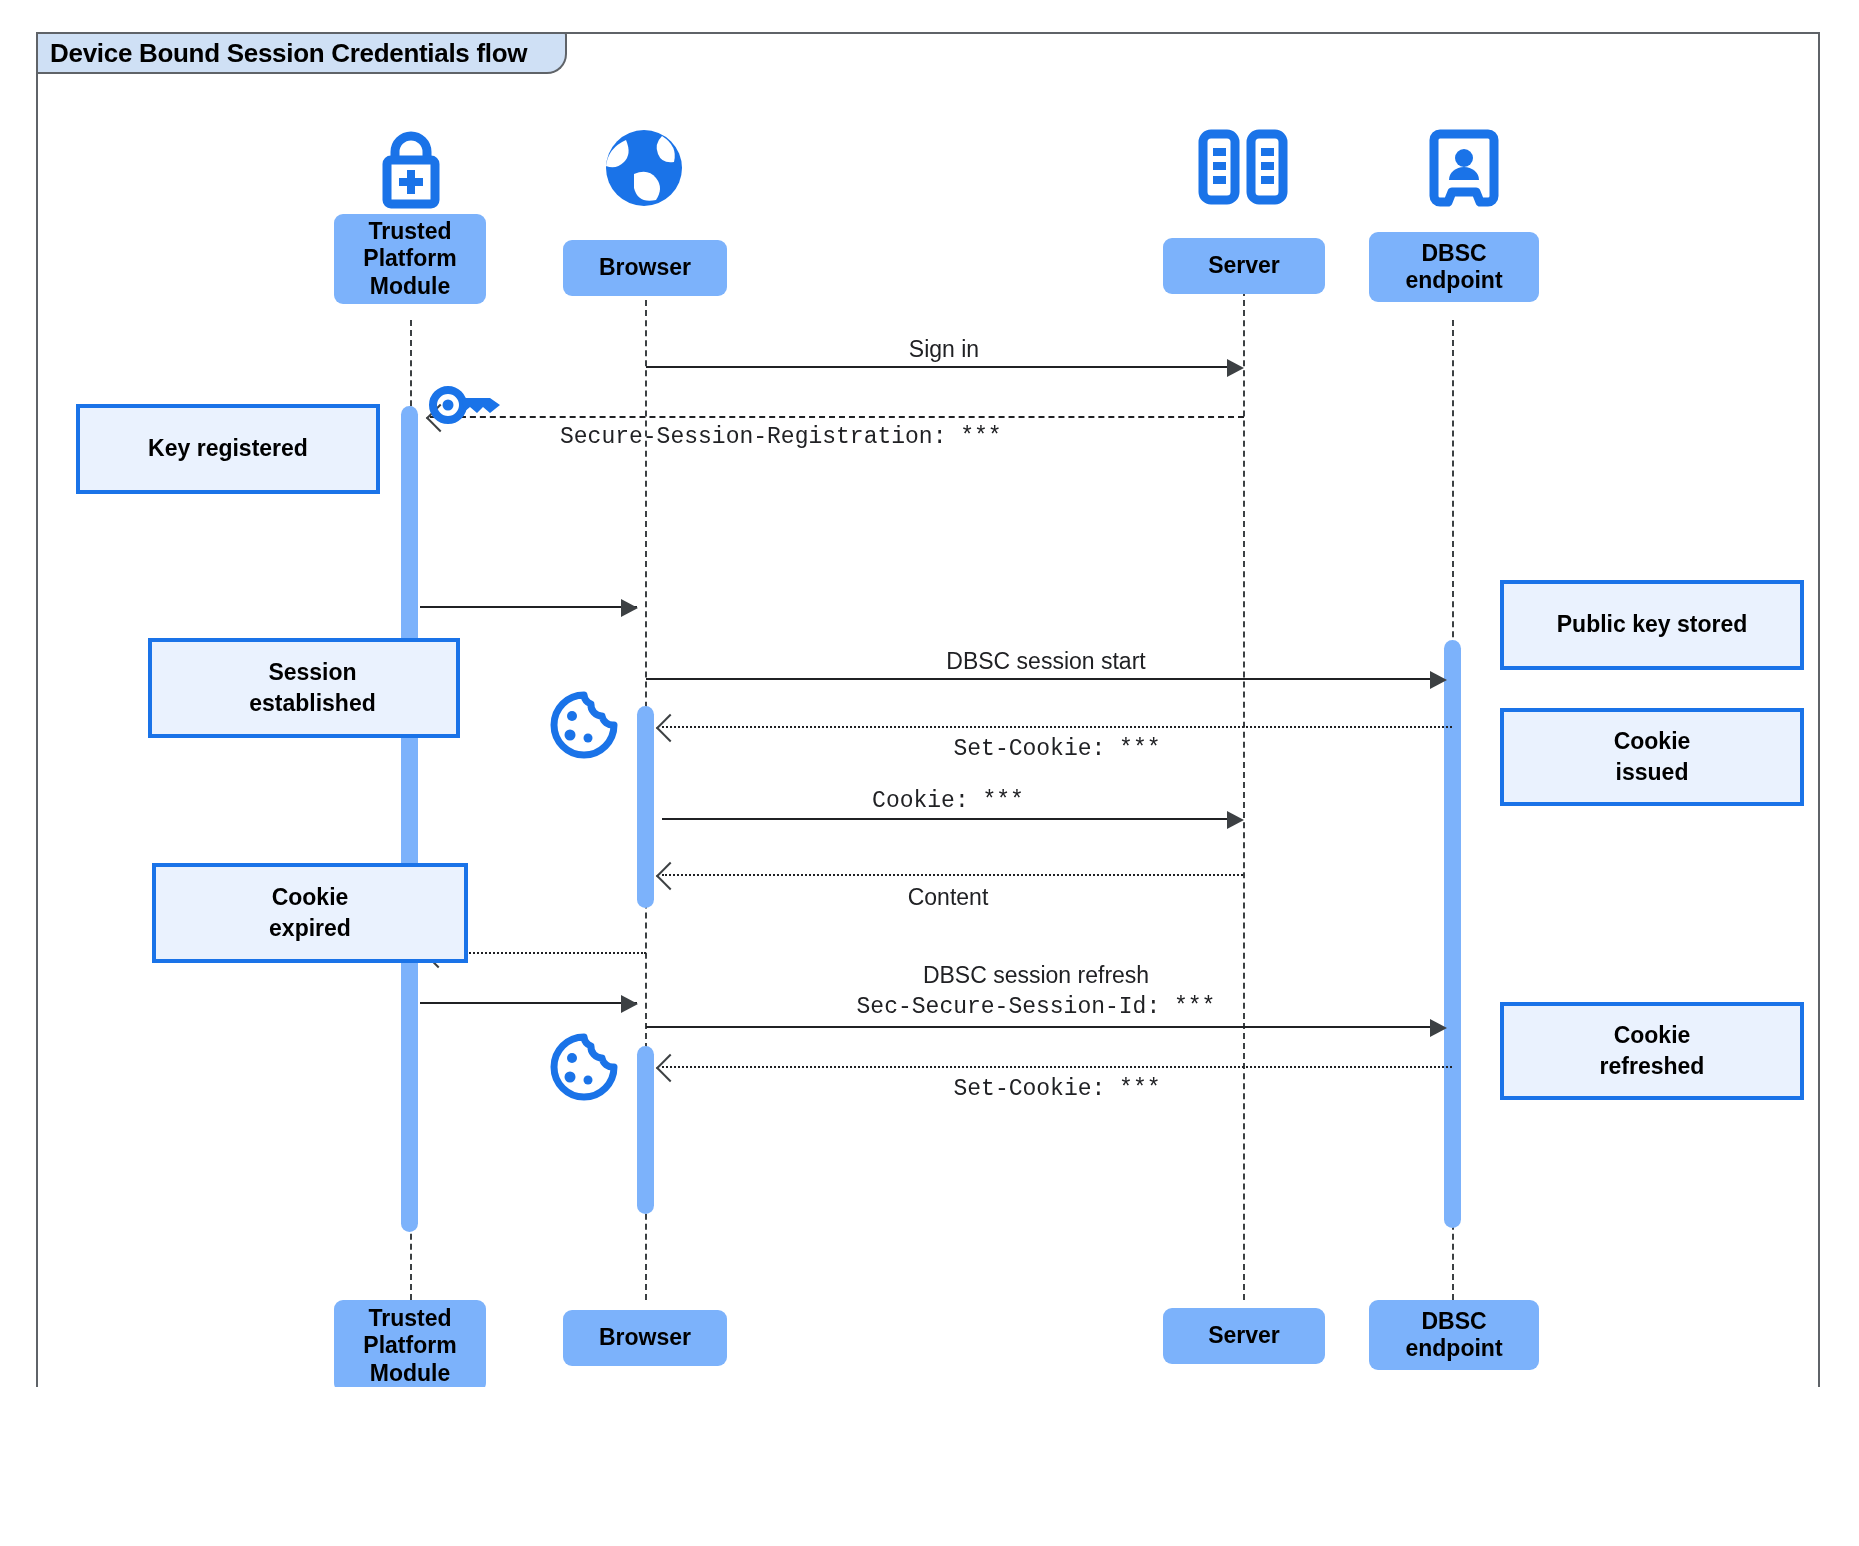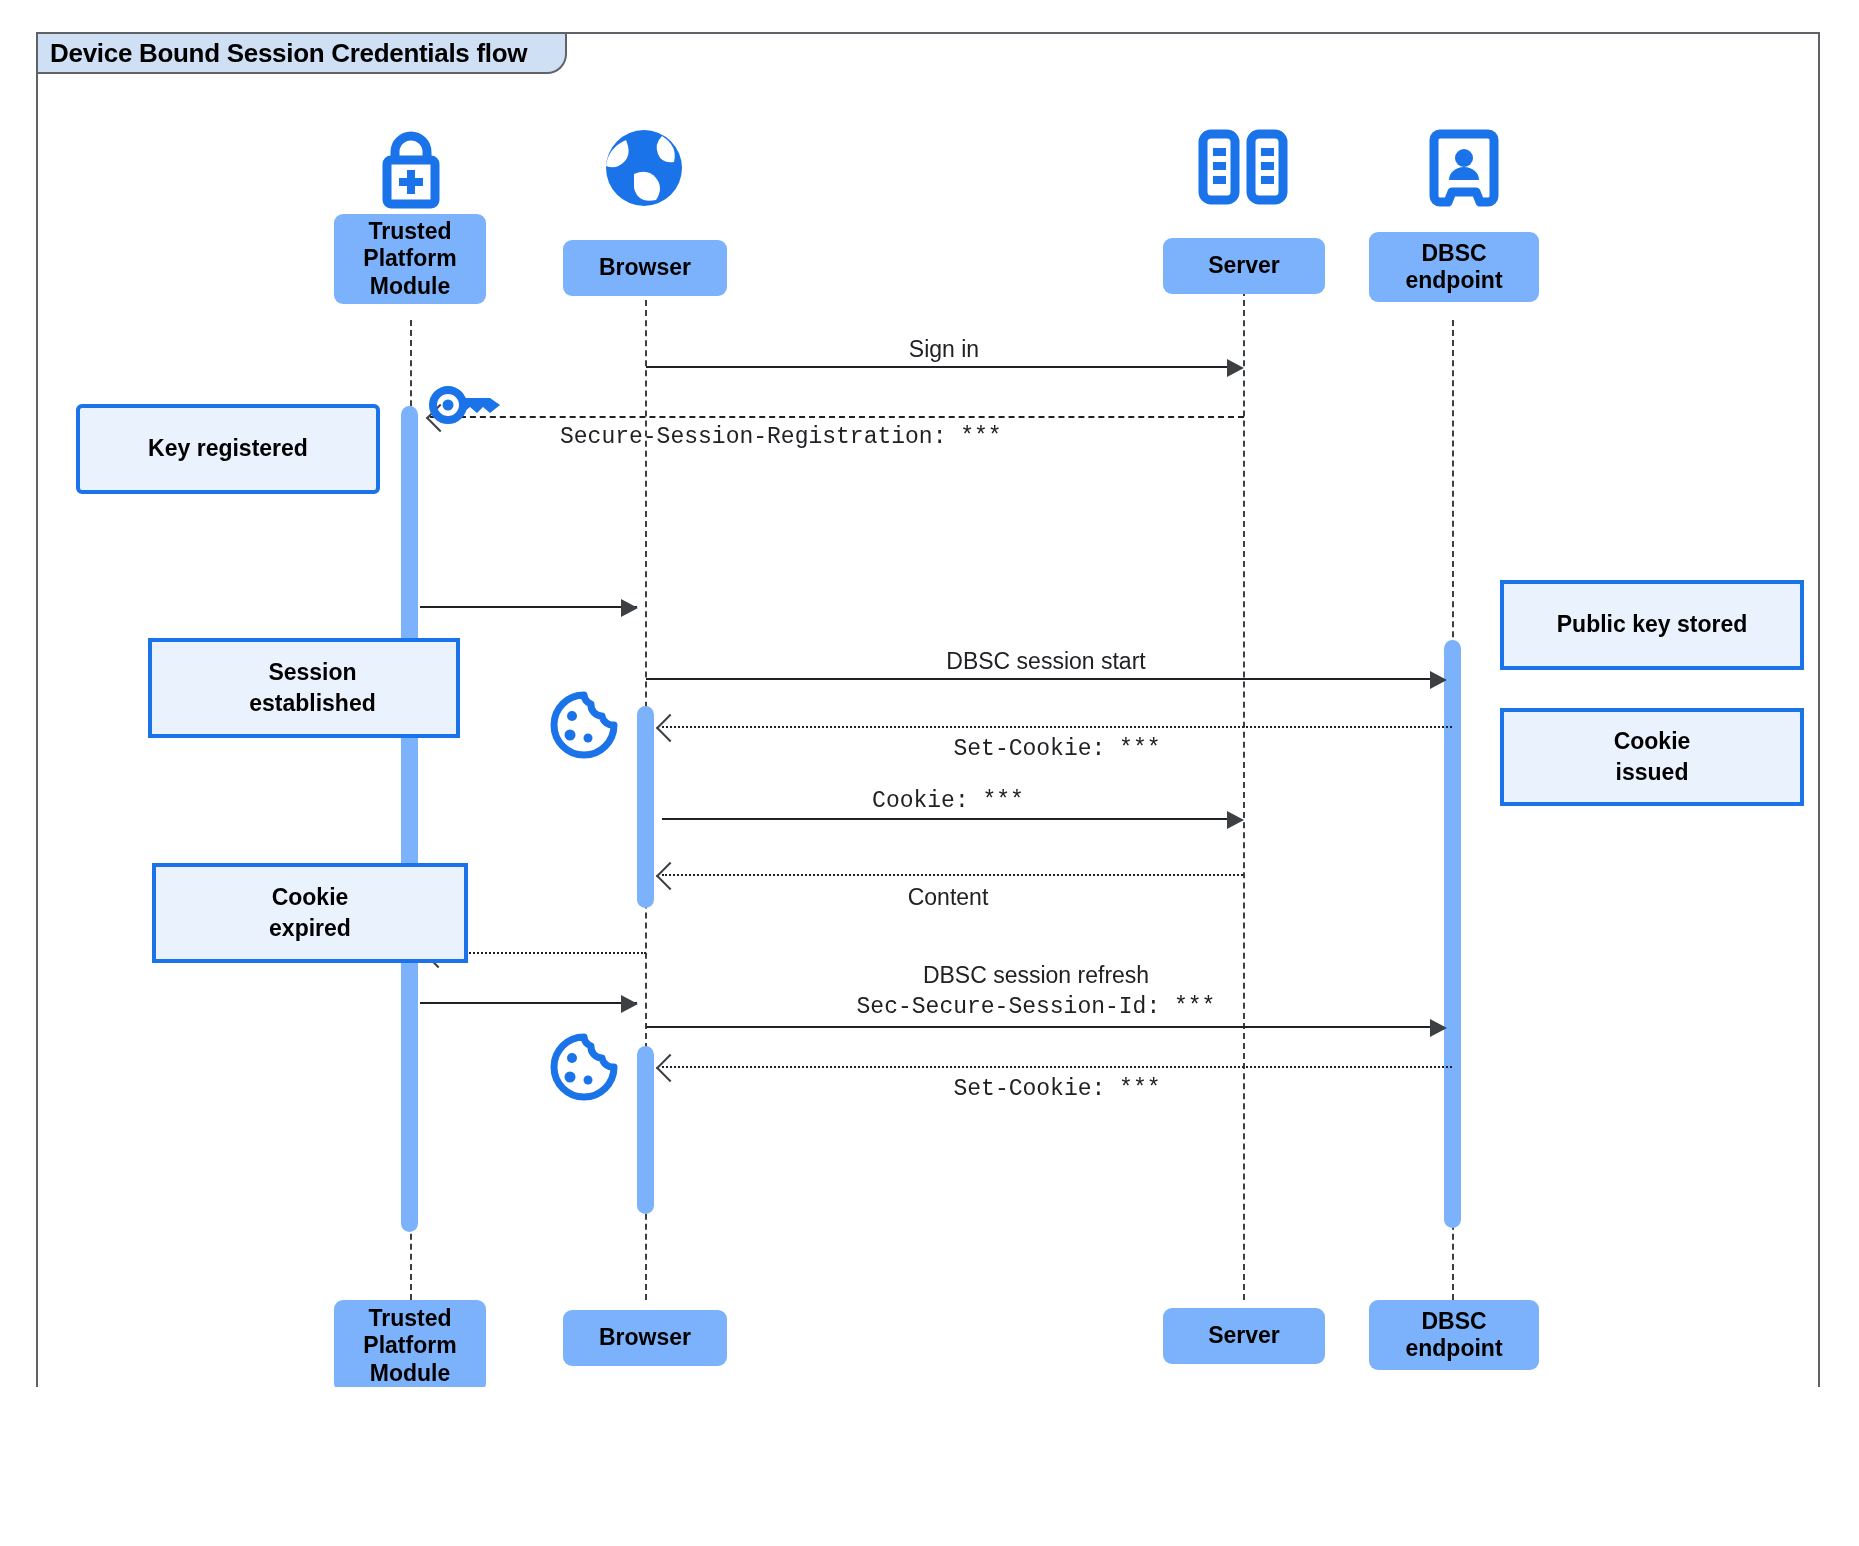--- a/index.html
+++ b/index.html
@@ -202,34 +202,37 @@
       <circle cx="24" cy="26" r="5" fill="#1a73e8"></circle>
       <circle cx="22" cy="45" r="5.5" fill="#1a73e8"></circle>
       <circle cx="40" cy="48" r="4.5" fill="#1a73e8"></circle>
     </svg>
   </div>
 
   <div class="msg dotted" style="left:662px;top:1066px;width:790px;"></div>
   <div class="arrowhead open-left" style="left:660px;top:1058px;"></div>
   <div class="msg-label mono" style="left:662px;top:1076px;width:790px;">Set-Cookie: ***</div>
 
-  <div class="note" style="left:76px;top:404px;width:304px;height:90px;border-radius:6px;">
+  <div class="note" style="left:76px;top:404px;width:304px;height:90px;">
       <span>Key registered</span>
     </div>
 
   <div class="note" style="left:148px;top:638px;width:312px;height:100px;padding-left:25px;">
       <span style="display:block;max-width:200px;">Session established</span>
     </div>
 
   <div class="note" style="left:152px;top:848px;width:316px;height:100px;margin-top:15px;">
       <span style="display:block;max-width:140px;">Cookie expired</span>
     </div>
 
   <div class="note" style="left:1500px;top:580px;width:304px;height:90px;">
       <span>Public key stored</span>
     </div>
 
   <div class="note" style="left:1500px;top:708px;width:304px;height:98px;">
       <span style="display:block;max-width:110px;">Cookie issued</span>
     </div>
 
+  <div class="note" style="left:1500px;top:1002px;width:304px;height:98px;">
+      <span style="display:block;max-width:160px;">Cookie refreshed</span>
+    </div>
 
 </div>
 
 </body></html>

